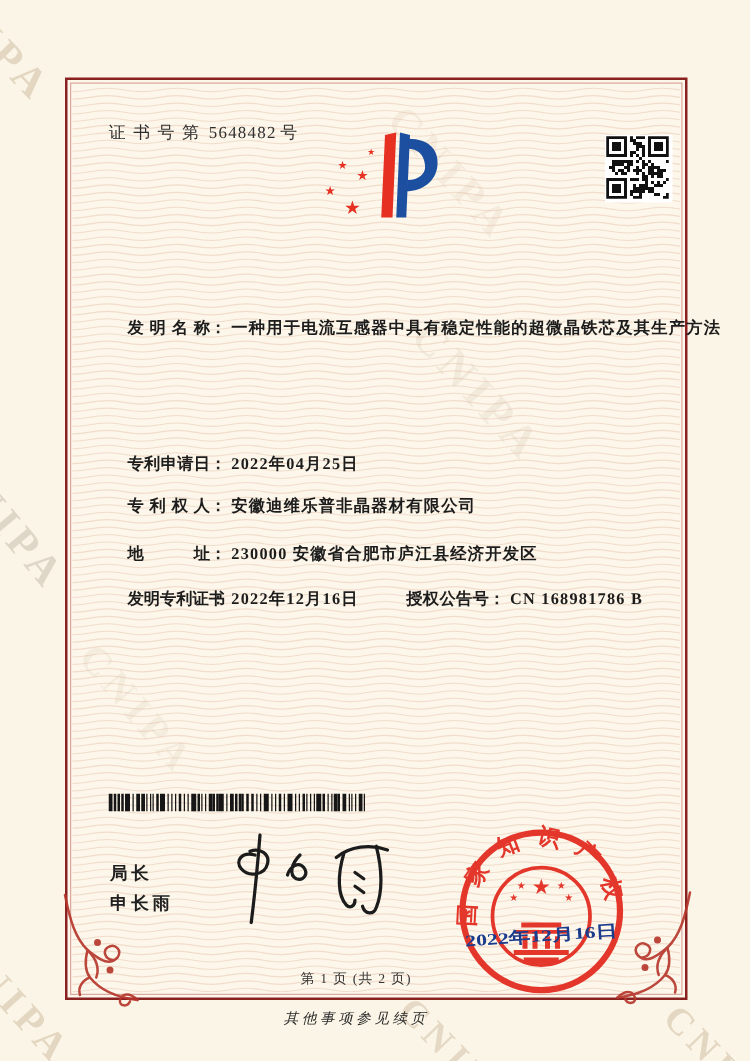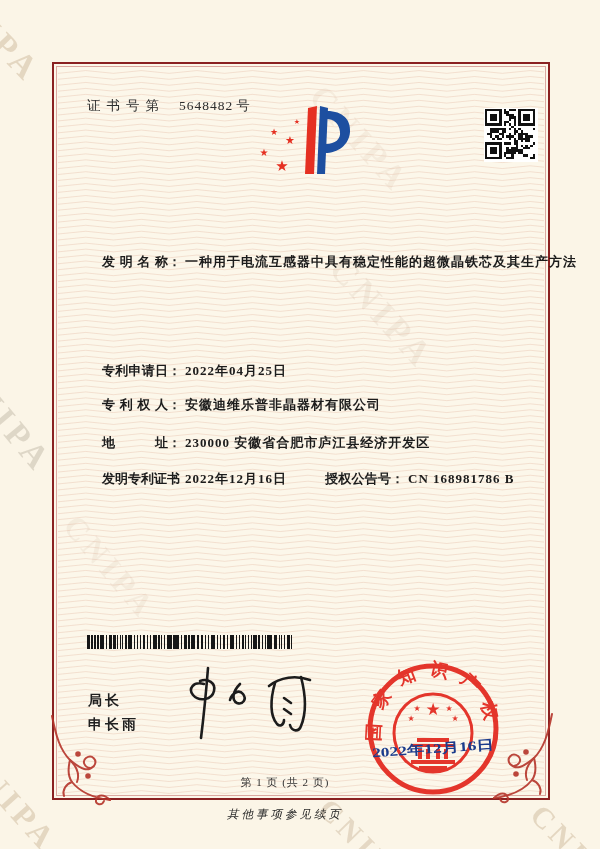--- a/index.html
+++ b/index.html
@@ -29,21 +29,21 @@
     box-sizing:border-box;border:2.5px solid #8a2121;z-index:2;
     background:rgba(253,248,236,0.55);
   }
   .frame-inner-line{
     position:absolute;inset:2px;border:1px solid #dca8a0;pointer-events:none;
   }
   .waves{position:absolute;inset:4px;width:calc(100% - 8px);height:calc(100% - 8px);overflow:hidden;pointer-events:none;}
   
   .cert-no{position:absolute;left:33px;top:33px;font-size:13.5px;z-index:3;color:#2e2e2e;}
   .cert-no .pfx{letter-spacing:6px;}
-  .cert-no .num{letter-spacing:1px;margin-left:14px;}
+  .cert-no .num{letter-spacing:1px;margin-left:2px;}
   .cert-no .sfx{margin-left:3px;}
   .logo{position:absolute;left:196px;top:40px;z-index:3;}
   .qr{position:absolute;left:430px;top:44px;width:52px;height:52px;background:#fff;padding:1px;z-index:3;}
   .title{
     position:absolute;left:0;top:116px;width:100%;text-align:center;z-index:3;
     font-size:27px;font-weight:700;color:#181818;letter-spacing:17px;text-indent:17px;
   }
   
   .row{position:absolute;left:48px;width:450px;font-size:13px;z-index:3;white-space:nowrap;}
   .flabel{
@@ -58,21 +58,21 @@
   .bodytext{
     position:absolute;left:33px;top:430px;width:434px;z-index:3;
     font-size:13px;line-height:18.6px;text-align:justify;
     font-style:italic;color:#1f1f1f;
   }
   .bodytext p{margin:0;text-indent:2em;letter-spacing:0.5px;}
   
   .barcode{position:absolute;left:33px;top:571px;height:14px;z-index:3;font-size:0;white-space:nowrap;}
   .barcode i{display:inline-block;height:14px;background:#161616;}
   .issuer{position:absolute;left:34px;top:624px;z-index:3;
-    font-family:Liberation Sans, sans-serif;font-weight:700;
+    font-family:Liberation Serif, serif;font-weight:700;
     font-size:14px;color:#202020;letter-spacing:3px;line-height:24px;}
   .signature{position:absolute;left:120px;top:600px;z-index:4;}
   .seal{position:absolute;left:306px;top:585px;z-index:5;}
   .page-info{position:absolute;left:0;top:711px;width:100%;text-align:center;
     font-size:11px;letter-spacing:1px;z-index:3;transform:translateX(-16px);color:#333;}
   .footer-note{position:absolute;left:0;top:807px;width:600px;text-align:center;
     font-size:11.5px;font-style:italic;letter-spacing:3px;z-index:3;
     transform:translateX(-15px);color:#2a2a2a;}
   .flourish{position:absolute;z-index:6;pointer-events:none;}
   .fl-bl{left:-10px;top:648px;}

